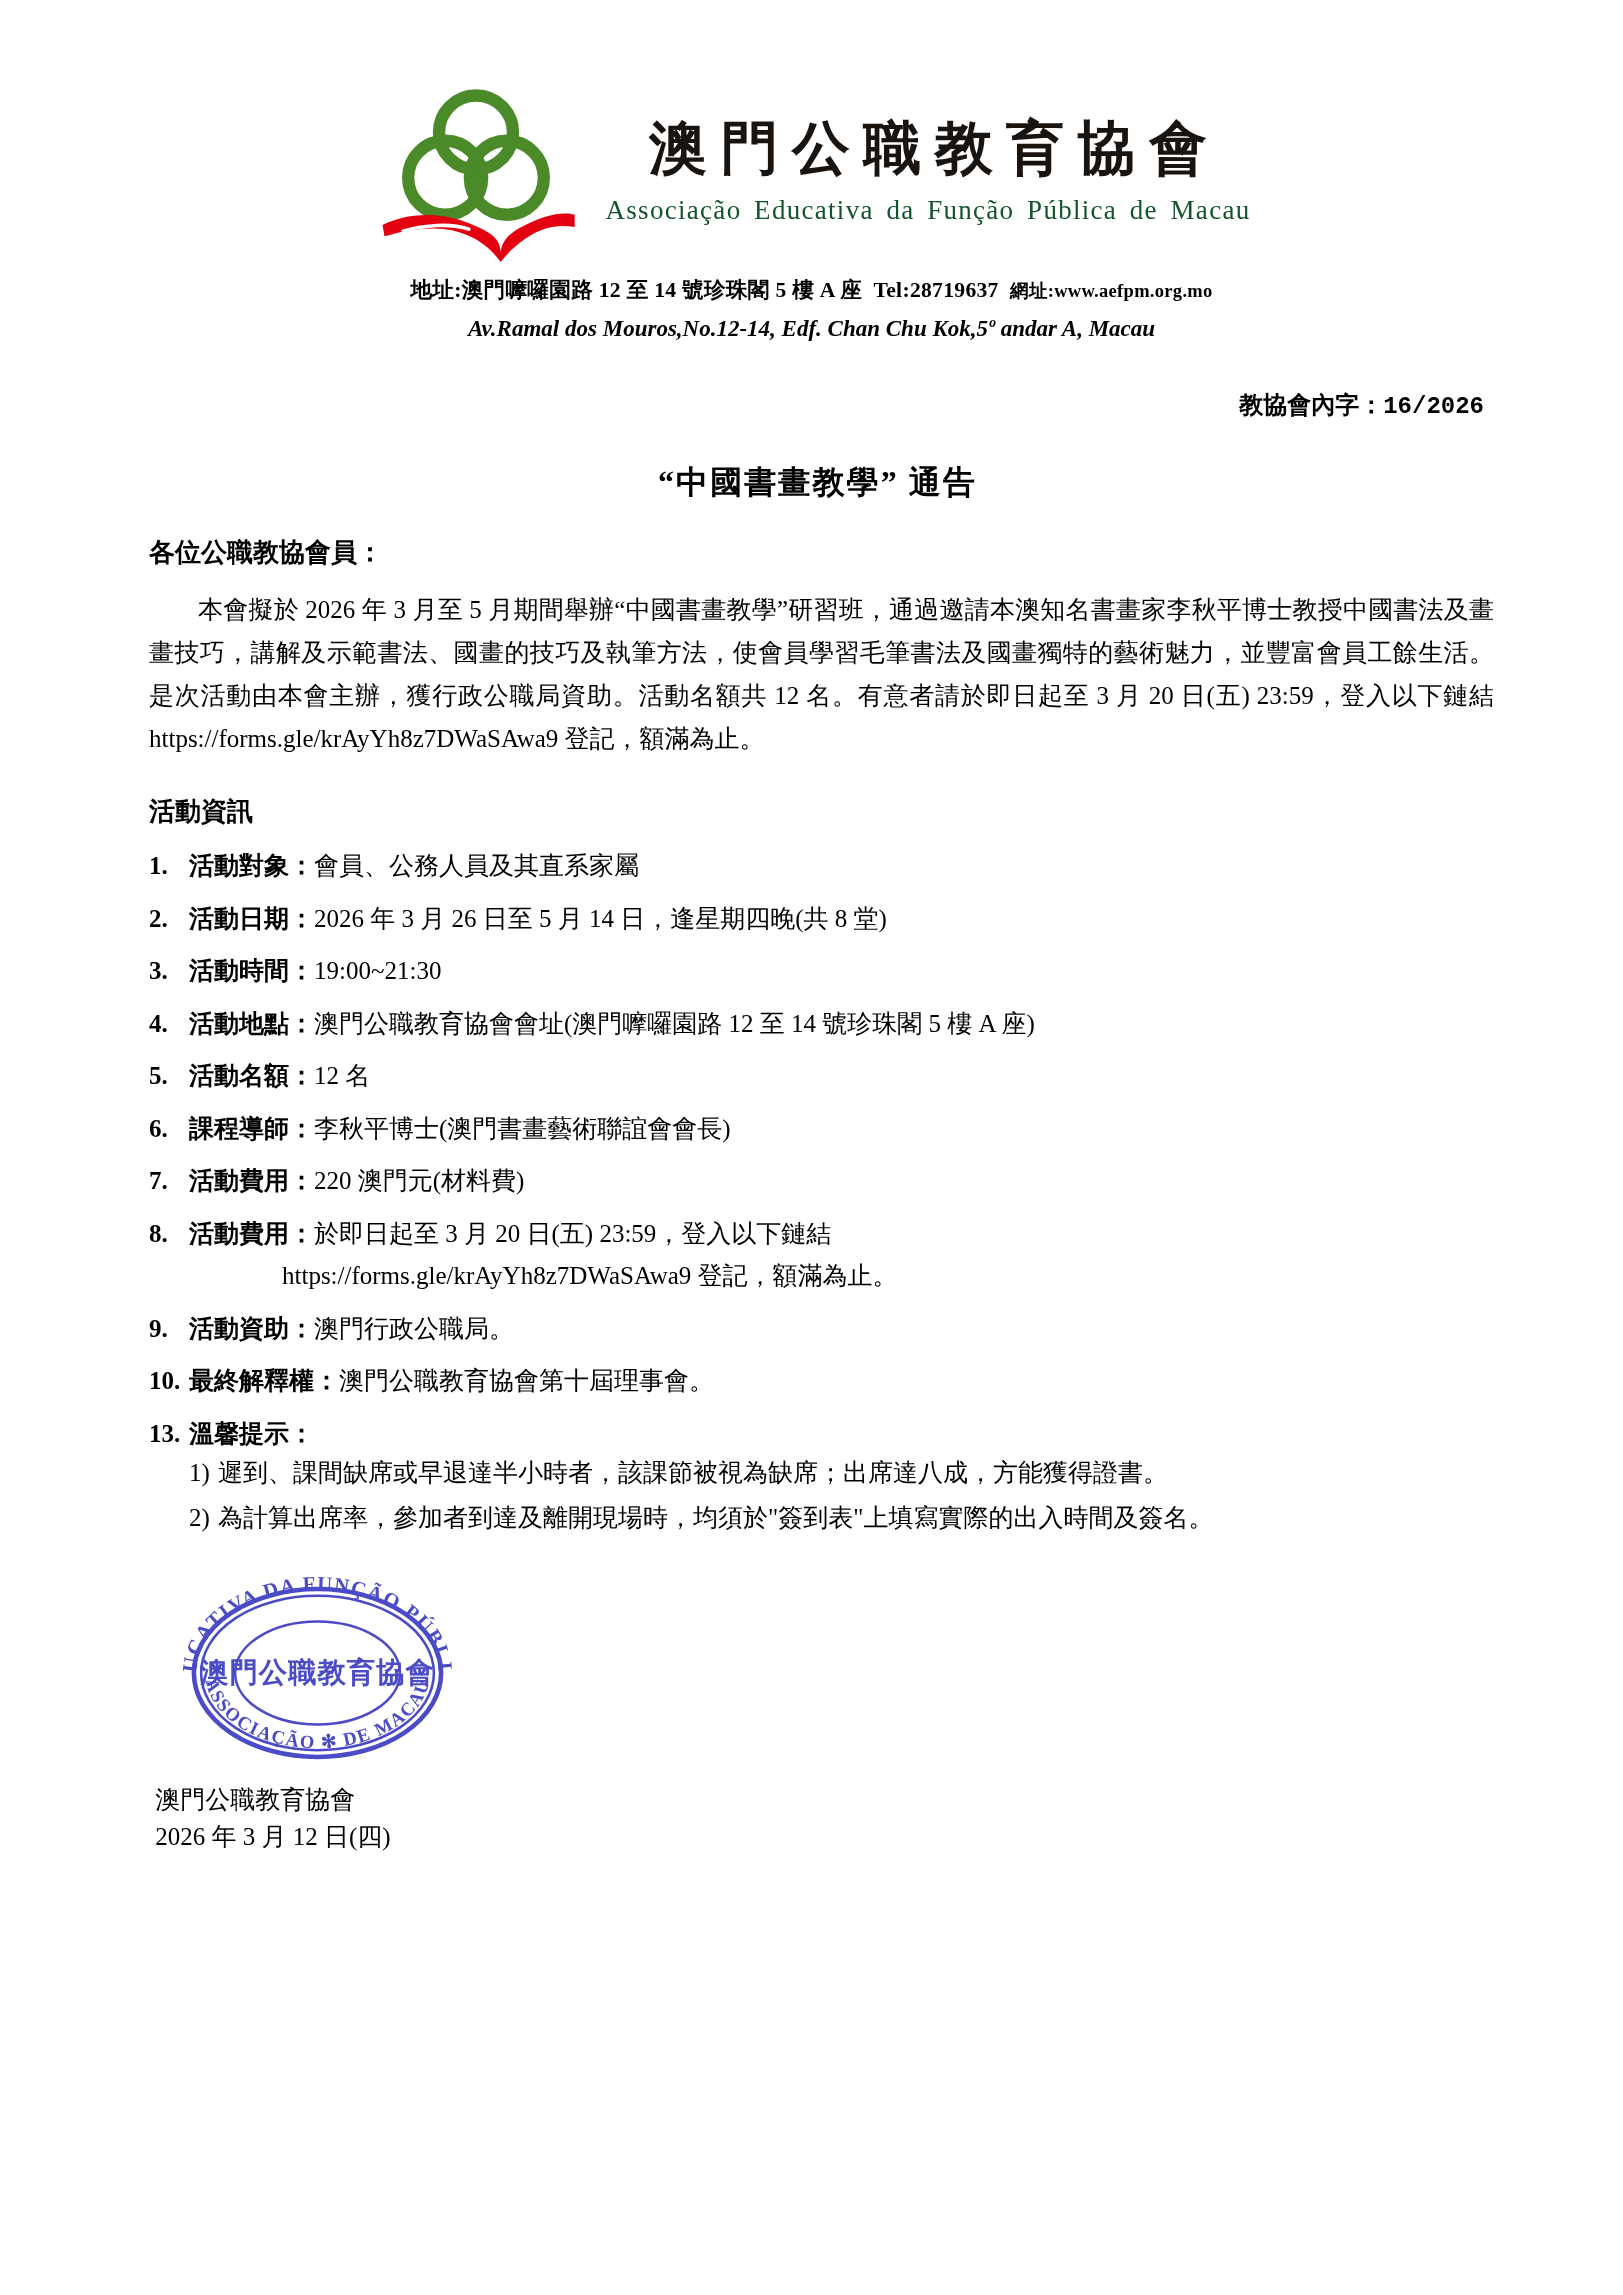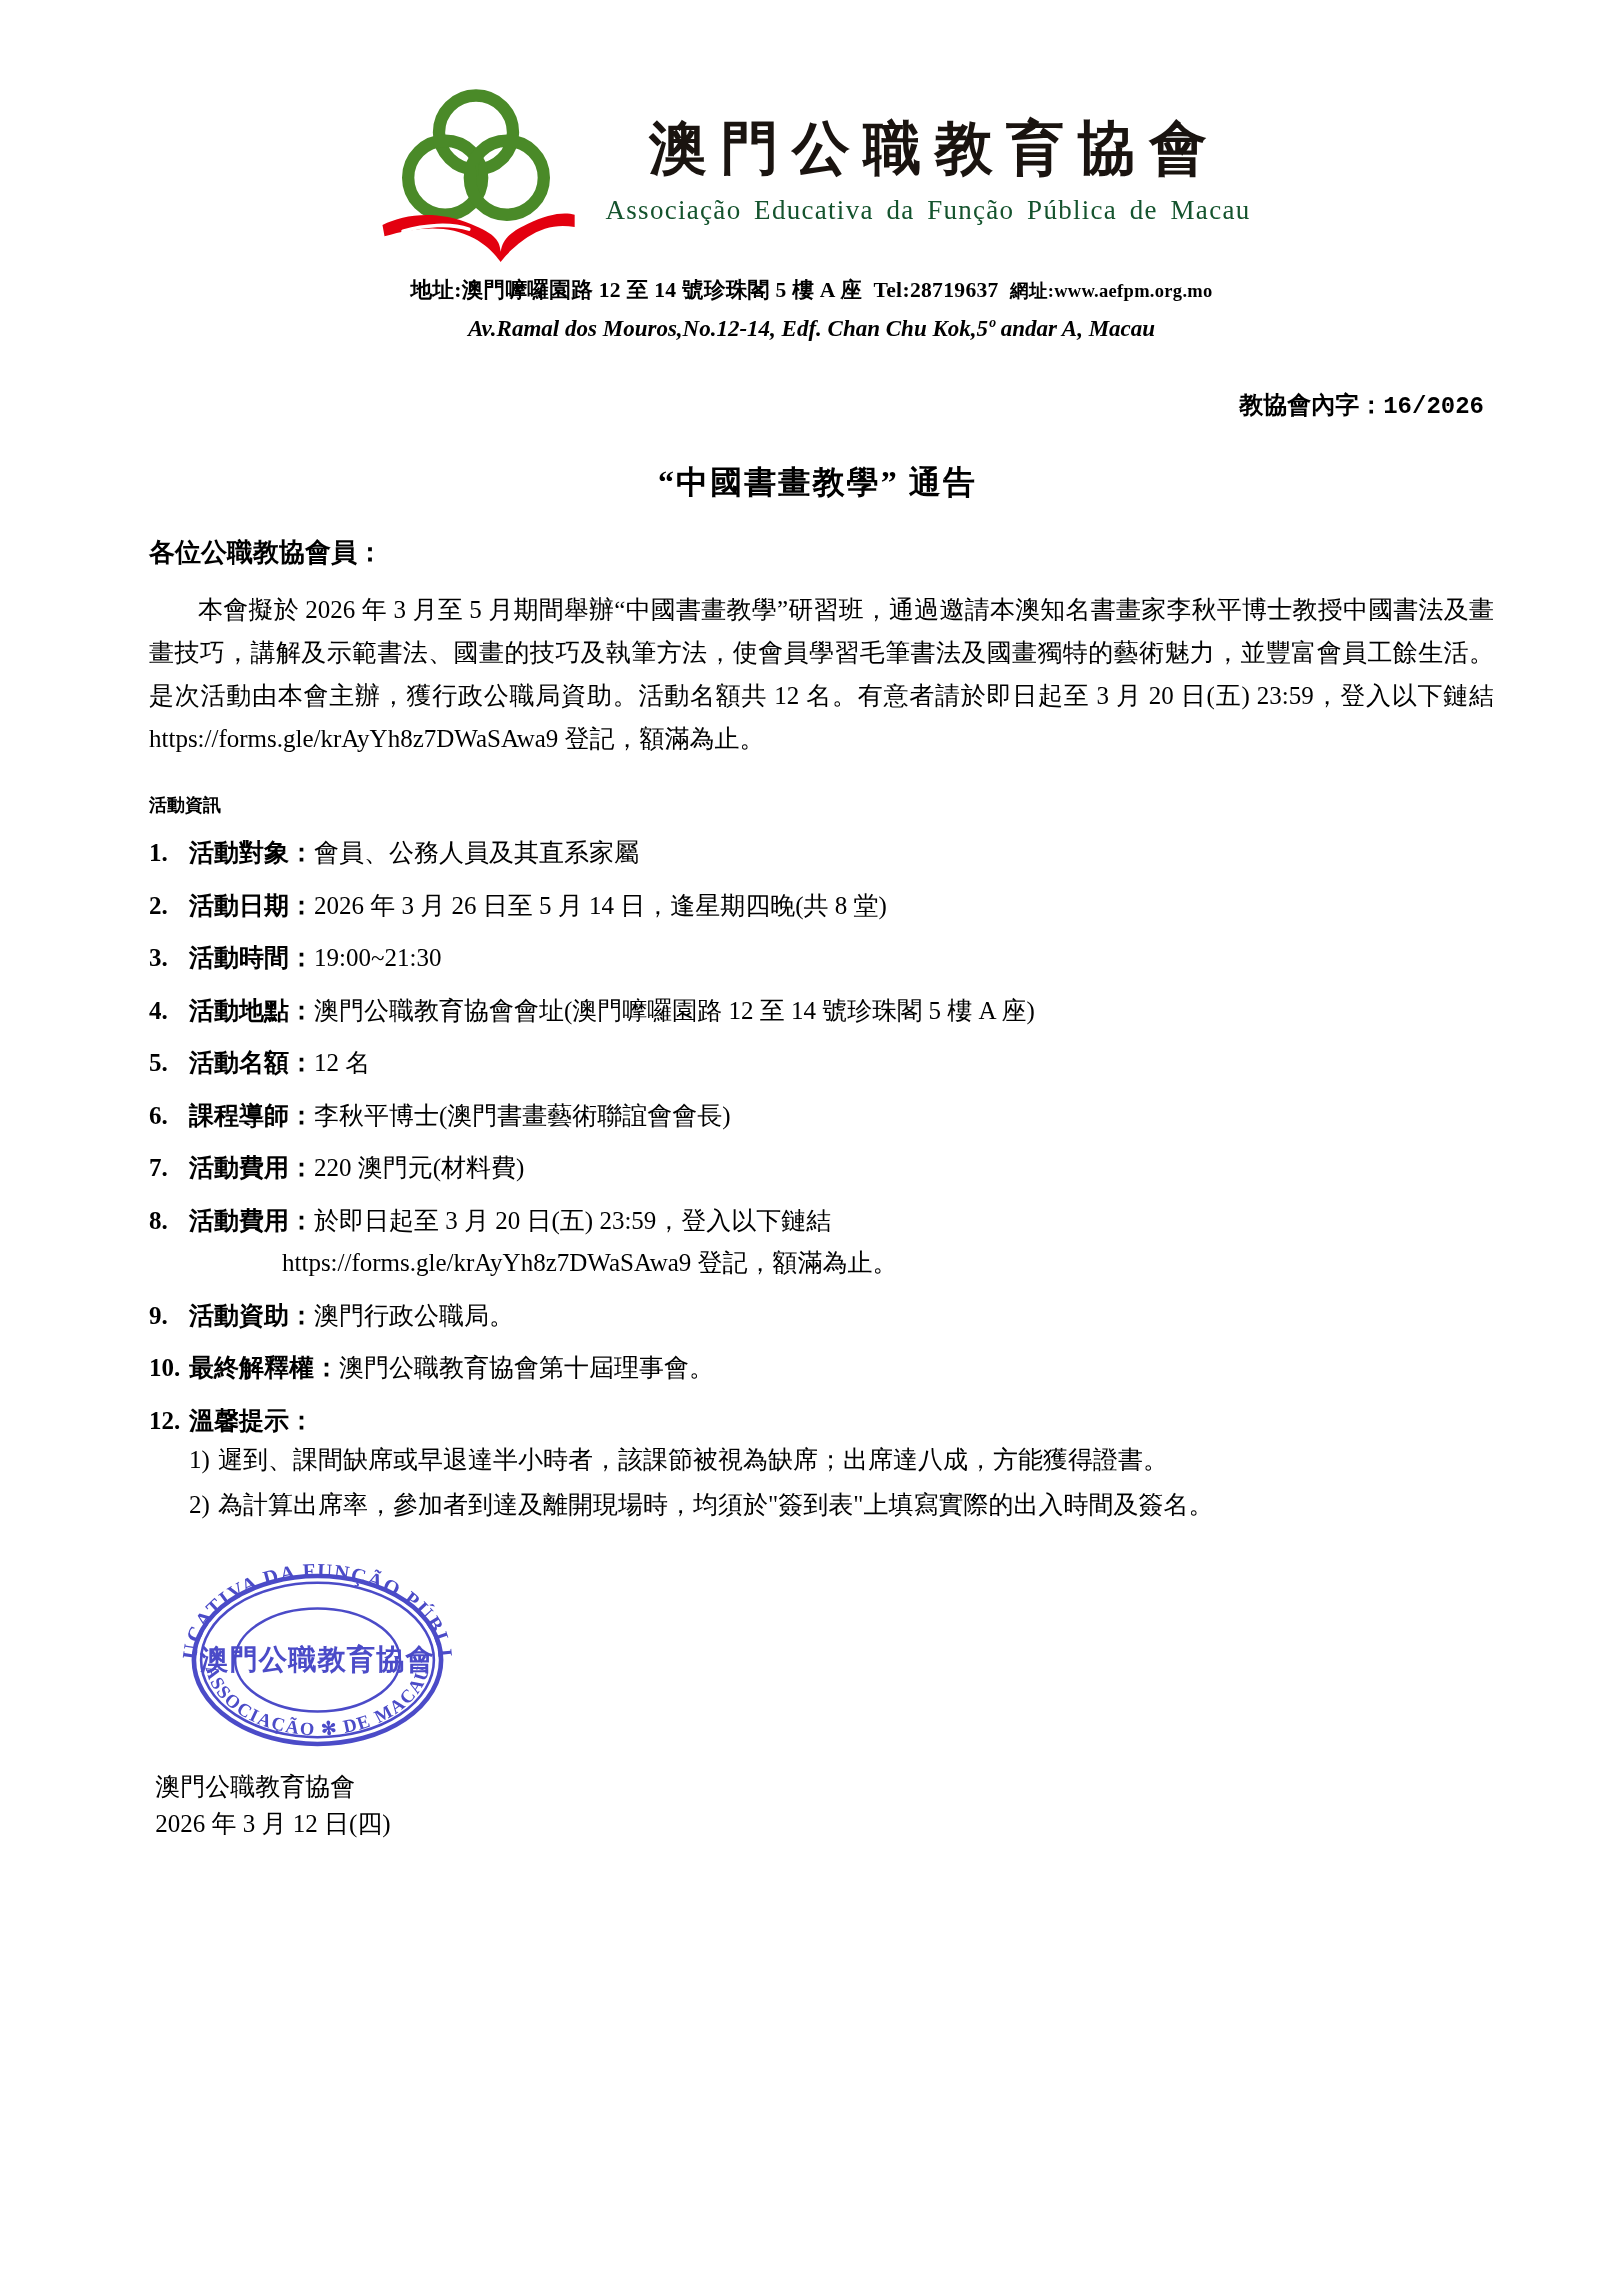--- a/index.html
+++ b/index.html
@@ -122,21 +122,21 @@
   .lead-para {
     margin-top: 14.4px;
     text-align: justify;
     text-justify: inter-character;
     text-indent: 49px;
     line-height: 1.72;
   }
   .section-head {
     margin-top: 31px;
     font-weight: 700;
-    font-size: 18px;
+    font-size: 26px;
   }
 
   ol.info-list {
     list-style: none;
     margin: 9.3px 0 0 0;
     padding: 0;
   }
   ol.info-list > li {
     display: flex;
     flex-direction: row;
@@ -294,21 +294,21 @@
         <span class="li-num">9.</span>
         <span class="li-body"><span class="li-label">活動資助：</span><span>澳門行政公職局。</span></span>
       </li>
 
       <li>
         <span class="li-num">10.</span>
         <span class="li-body"><span class="li-label">最終解釋權：</span><span>澳門公職教育協會第十屆理事會。</span></span>
       </li>
 
       <li>
-        <span class="li-num">12.</span>
+        <span class="li-num">13.</span>
         <span class="li-body"><span class="li-label">溫馨提示：</span><span>
           <span class="sub-item">
             <span class="sub-marker">1)</span>
             <span class="sub-text">遲到、課間缺席或早退達半小時者，該課節被視為缺席；出席達八成，方能獲得證書。</span>
           </span>
           <span class="sub-item">
             <span class="sub-marker">2)</span>
             <span class="sub-text">為計算出席率，參加者到達及離開現場時，均須於"簽到表"上填寫實際的出入時間及簽名。</span>
           </span>
         </span></span>

